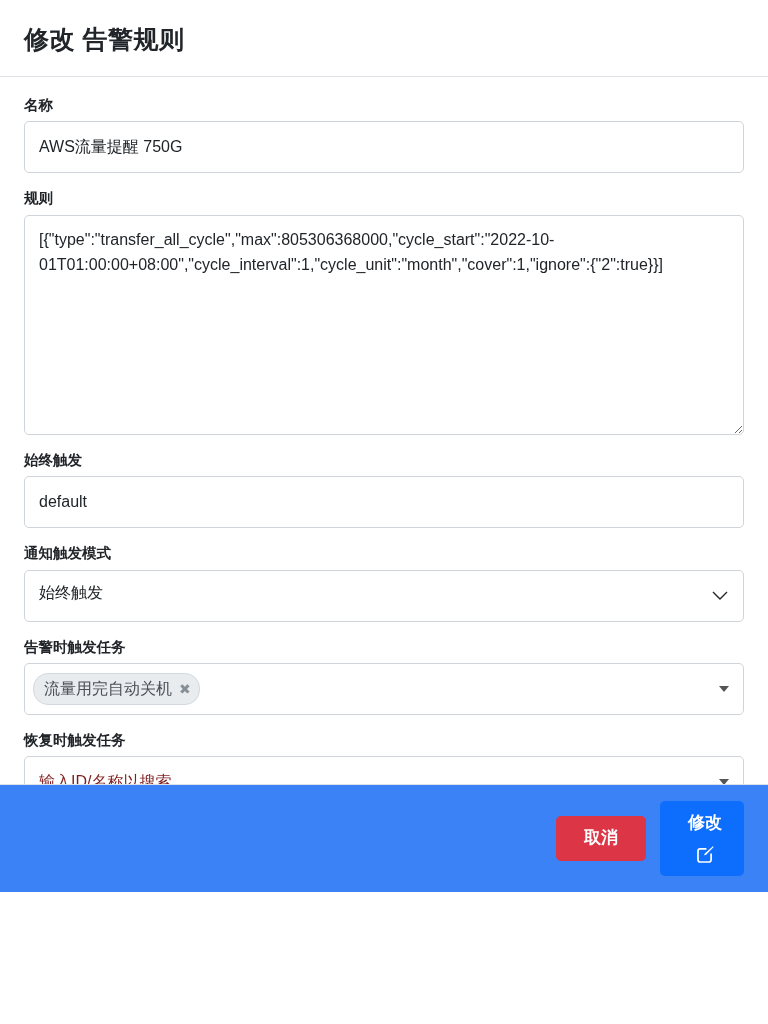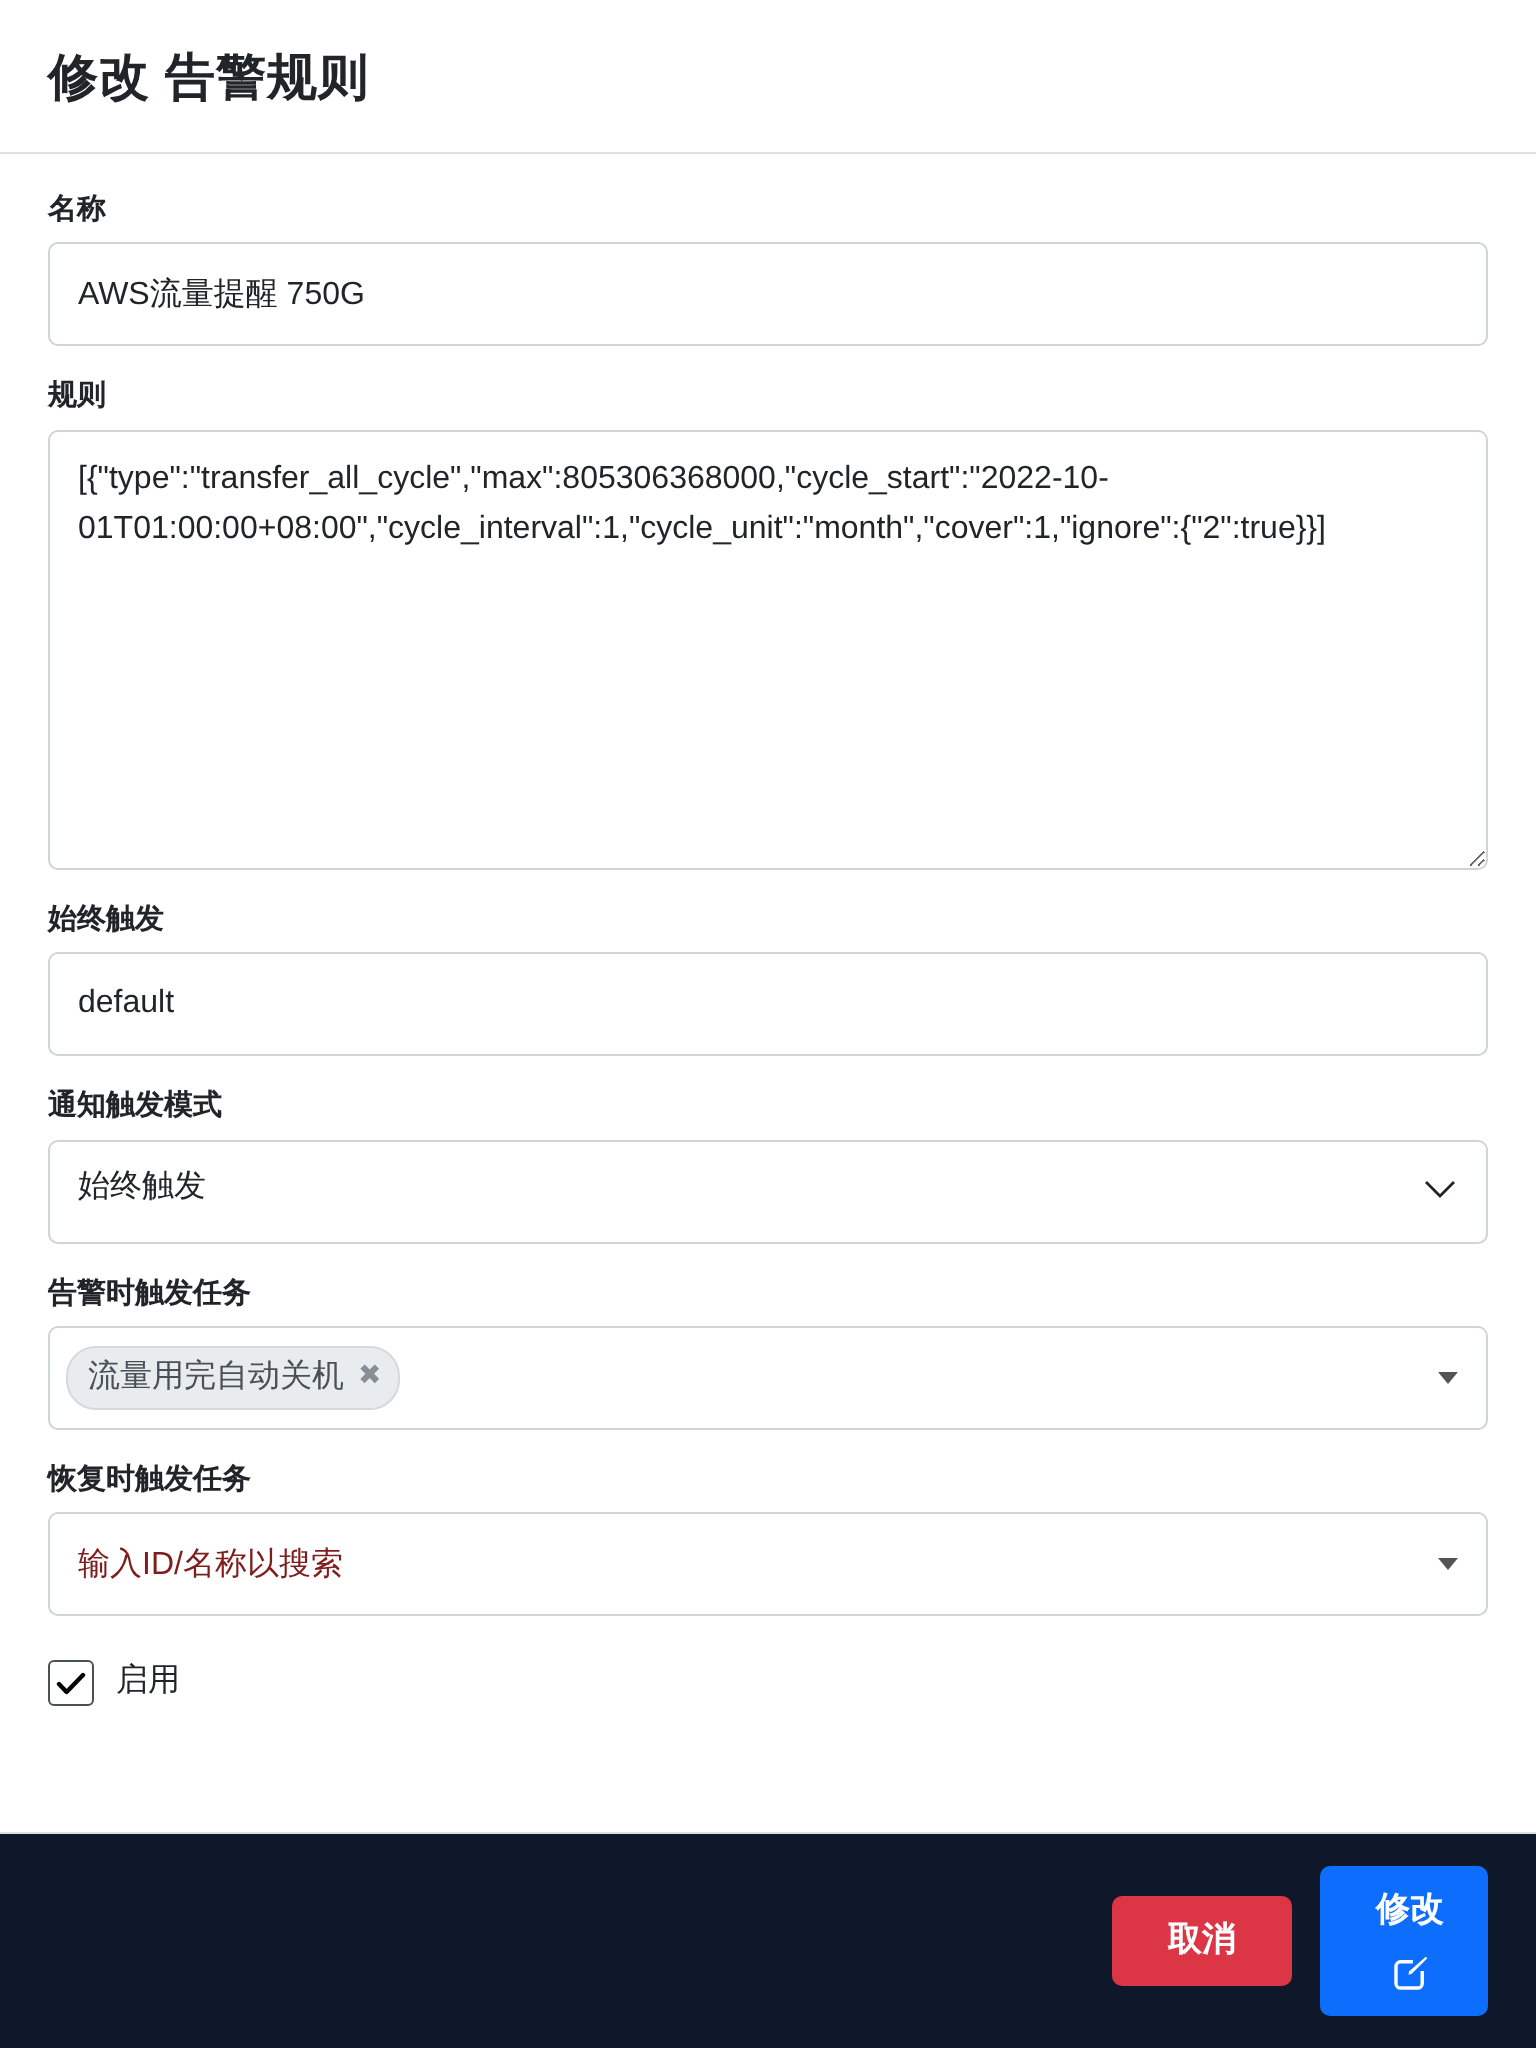--- a/index.html
+++ b/index.html
@@ -11,21 +11,21 @@
     width: 768px;
     height: 1024px;
     font-family: "Liberation Sans", sans-serif;
     color: #212529;
     -webkit-font-smoothing: antialiased;
     position: relative;
     overflow: hidden;
   }
   .modal {
     width: 768px;
-    height: 1024px;
+    height: 892px;
     display: flex;
     flex-direction: column;
     background: #fff;
   }
   .modal-header {
     padding: 24px 24px 22px 24px;
     border-bottom: 1px solid #dee2e6;
     flex: 0 0 auto;
   }
   .modal-title {
@@ -106,21 +106,21 @@
     border-radius: 5px;
     background: #fff;
     display: flex;
     align-items: center;
     flex-wrap: wrap;
     gap: 5px;
     position: relative;
   }
   .token {
     display: inline-flex;
-    align-items: flex-start;
+    align-items: center;
     gap: 7px;
     background: #e9ecef;
     border: 1px solid #d3d9df;
     border-radius: 15px;
     padding: 4px 8px 4px 10px;
     font-size: 16px;
     color: #495057;
     line-height: 1.35;
   }
   .token .token-x {
@@ -167,21 +167,21 @@
     color: #212529;
   }
   .modal-footer {
     flex: 0 0 auto;
     border-top: 1px solid #dee2e6;
     padding: 16px 24px;
     display: flex;
     justify-content: flex-end;
     align-items: center;
     gap: 14px;
-    background: #0f172a;
+    background: #3b82f6;
   }
   .btn {
     font-family: "Liberation Sans", sans-serif;
     font-size: 17px;
     font-weight: bold;
     border: none;
     border-radius: 5px;
     padding: 12px 28px;
     color: #fff;
     cursor: pointer;

